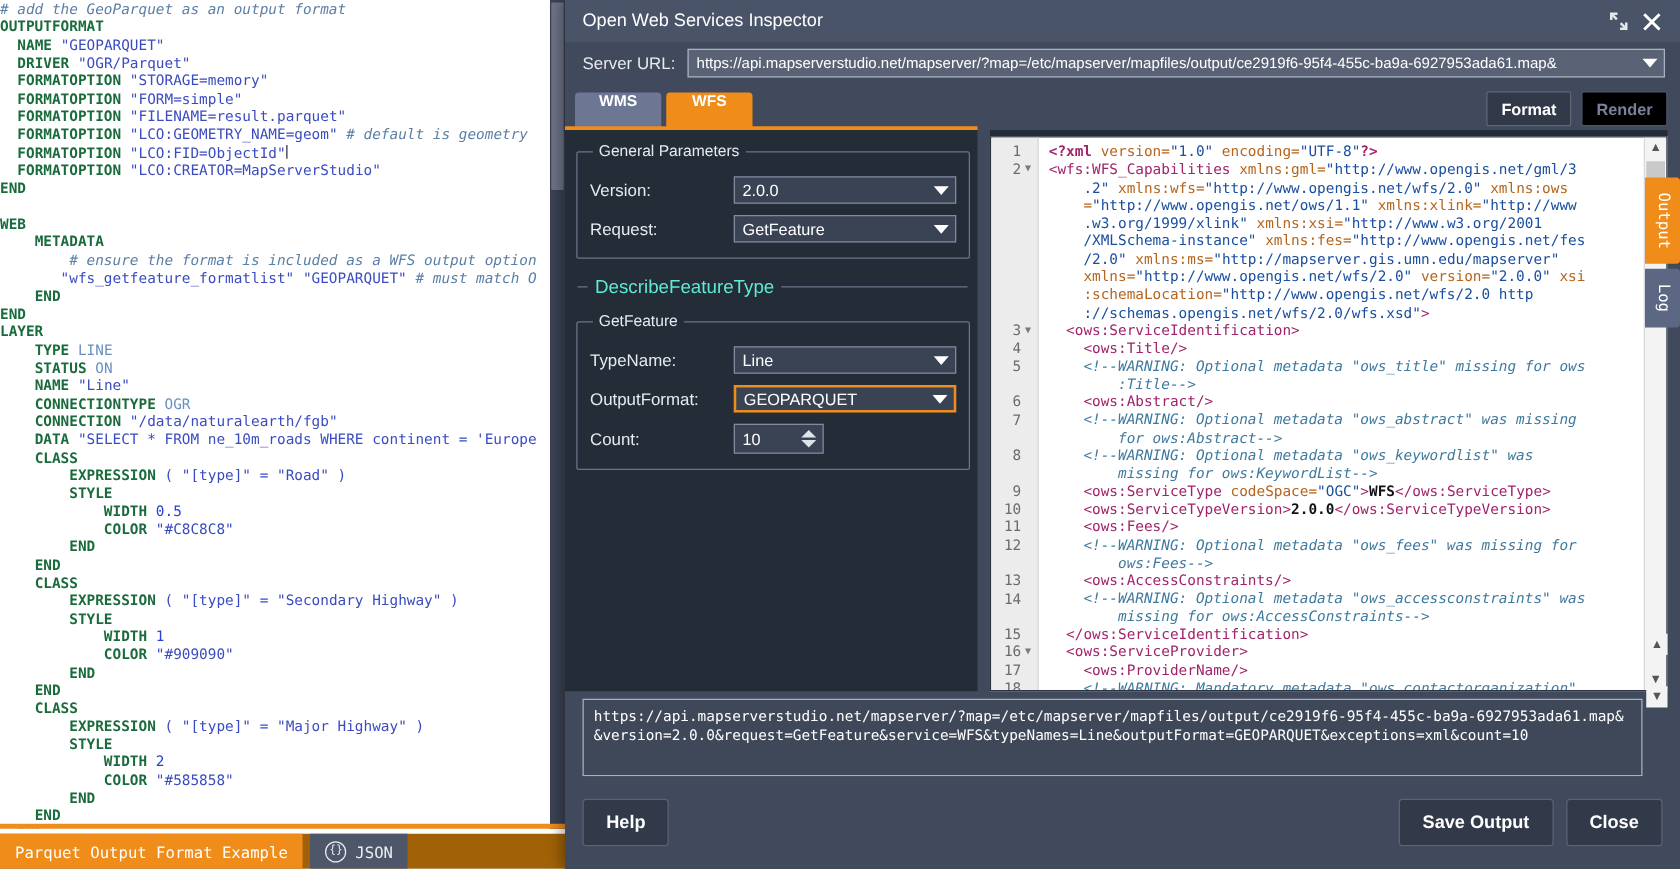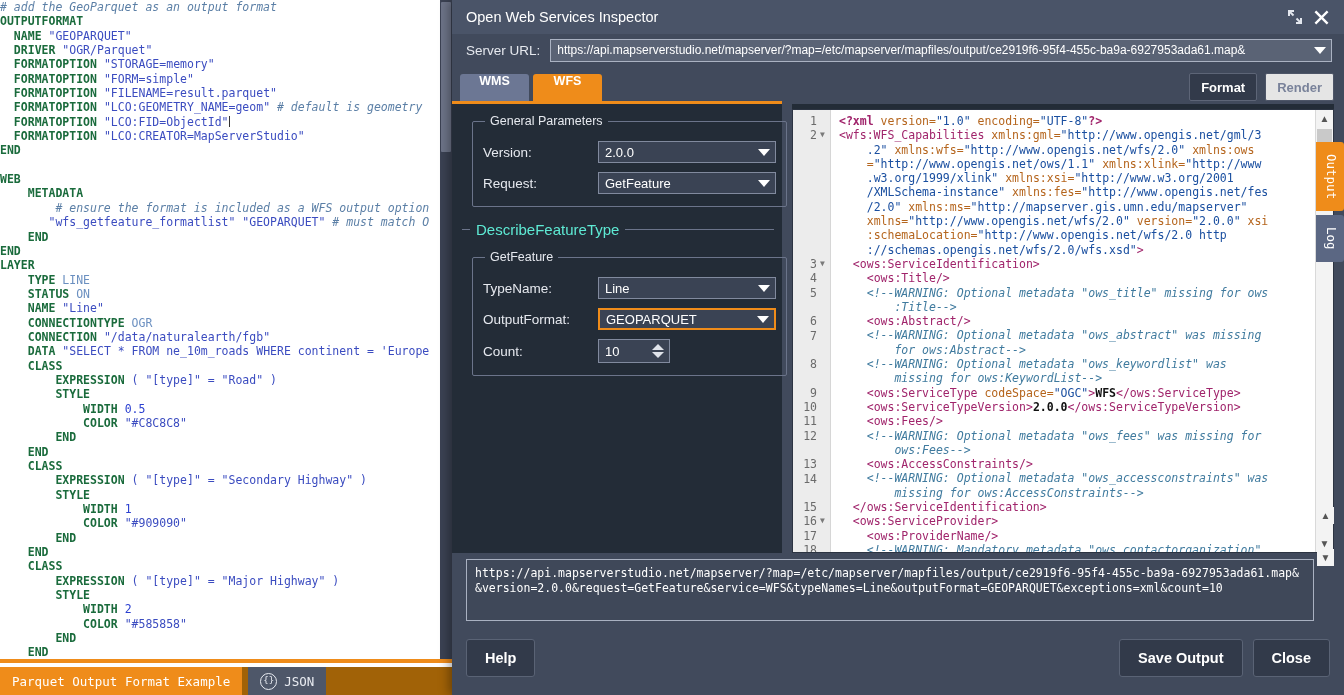--- a/index.html
+++ b/index.html
@@ -107,37 +107,37 @@
     border-radius:3px 3px 0 0;margin-right:4px;
   }
   .svc-tab.wms{background:#6c7794;}
   .svc-tab.wfs{background:#ef8c1a;}
   .tabsrow .spacer{flex:1;}
   .mini-btn{
     height:26px;padding:0 11px;display:flex;align-items:center;
     background:#323a4a;border:1px solid #5d6577;border-radius:2px;
     font-size:13px;font-weight:bold;color:#ffffff;margin-left:8px;margin-bottom:3px;
   }
-  .mini-btn.disabled{color:#79829a;border-color:#4d5567;background:#e5e5e5;}
+  .mini-btn.disabled{color:#79829a;border-color:#4d5567;background:#000000;}
   .orange-underline{
     position:absolute;left:0;bottom:0;height:3px;background:#ef8c1a;
     width:330px;
   }
 
   .body{flex:1;display:flex;min-height:0;position:relative;padding:0 10px 0 0;}
   .left-pane{
     width:330px;flex:0 0 330px;background:#232c37;
     padding:10px 8px 0 8px;box-sizing:border-box;position:relative;
   }
   .gap{width:10px;flex:0 0 10px;background:#414a5c;}
   .right-pane{flex:1;min-width:0;background:#232c37;display:flex;position:relative;}
 
   fieldset.grp{
     border:1px solid #6b7near;border:1px solid #6b748a;border-radius:2px;
-    margin:0 0 14px 12px;padding:4px 10px 12px 10px;
+    margin:0 0 14px 1px;padding:4px 10px 12px 10px;
   }
   fieldset.grp > legend{
     font-size:12.5px;color:#e6e9ef;padding:0 5px;margin-left:2px;
   }
   .frow{display:flex;align-items:center;margin:9px 0 0 0;}
   .frow .flbl{width:115px;font-size:13.5px;color:#e6e9ef;}
   .sel{
     width:178px;height:22px;background:#3a4354;border:1px solid #818a9e;
     display:flex;align-items:center;position:relative;box-sizing:border-box;
   }

